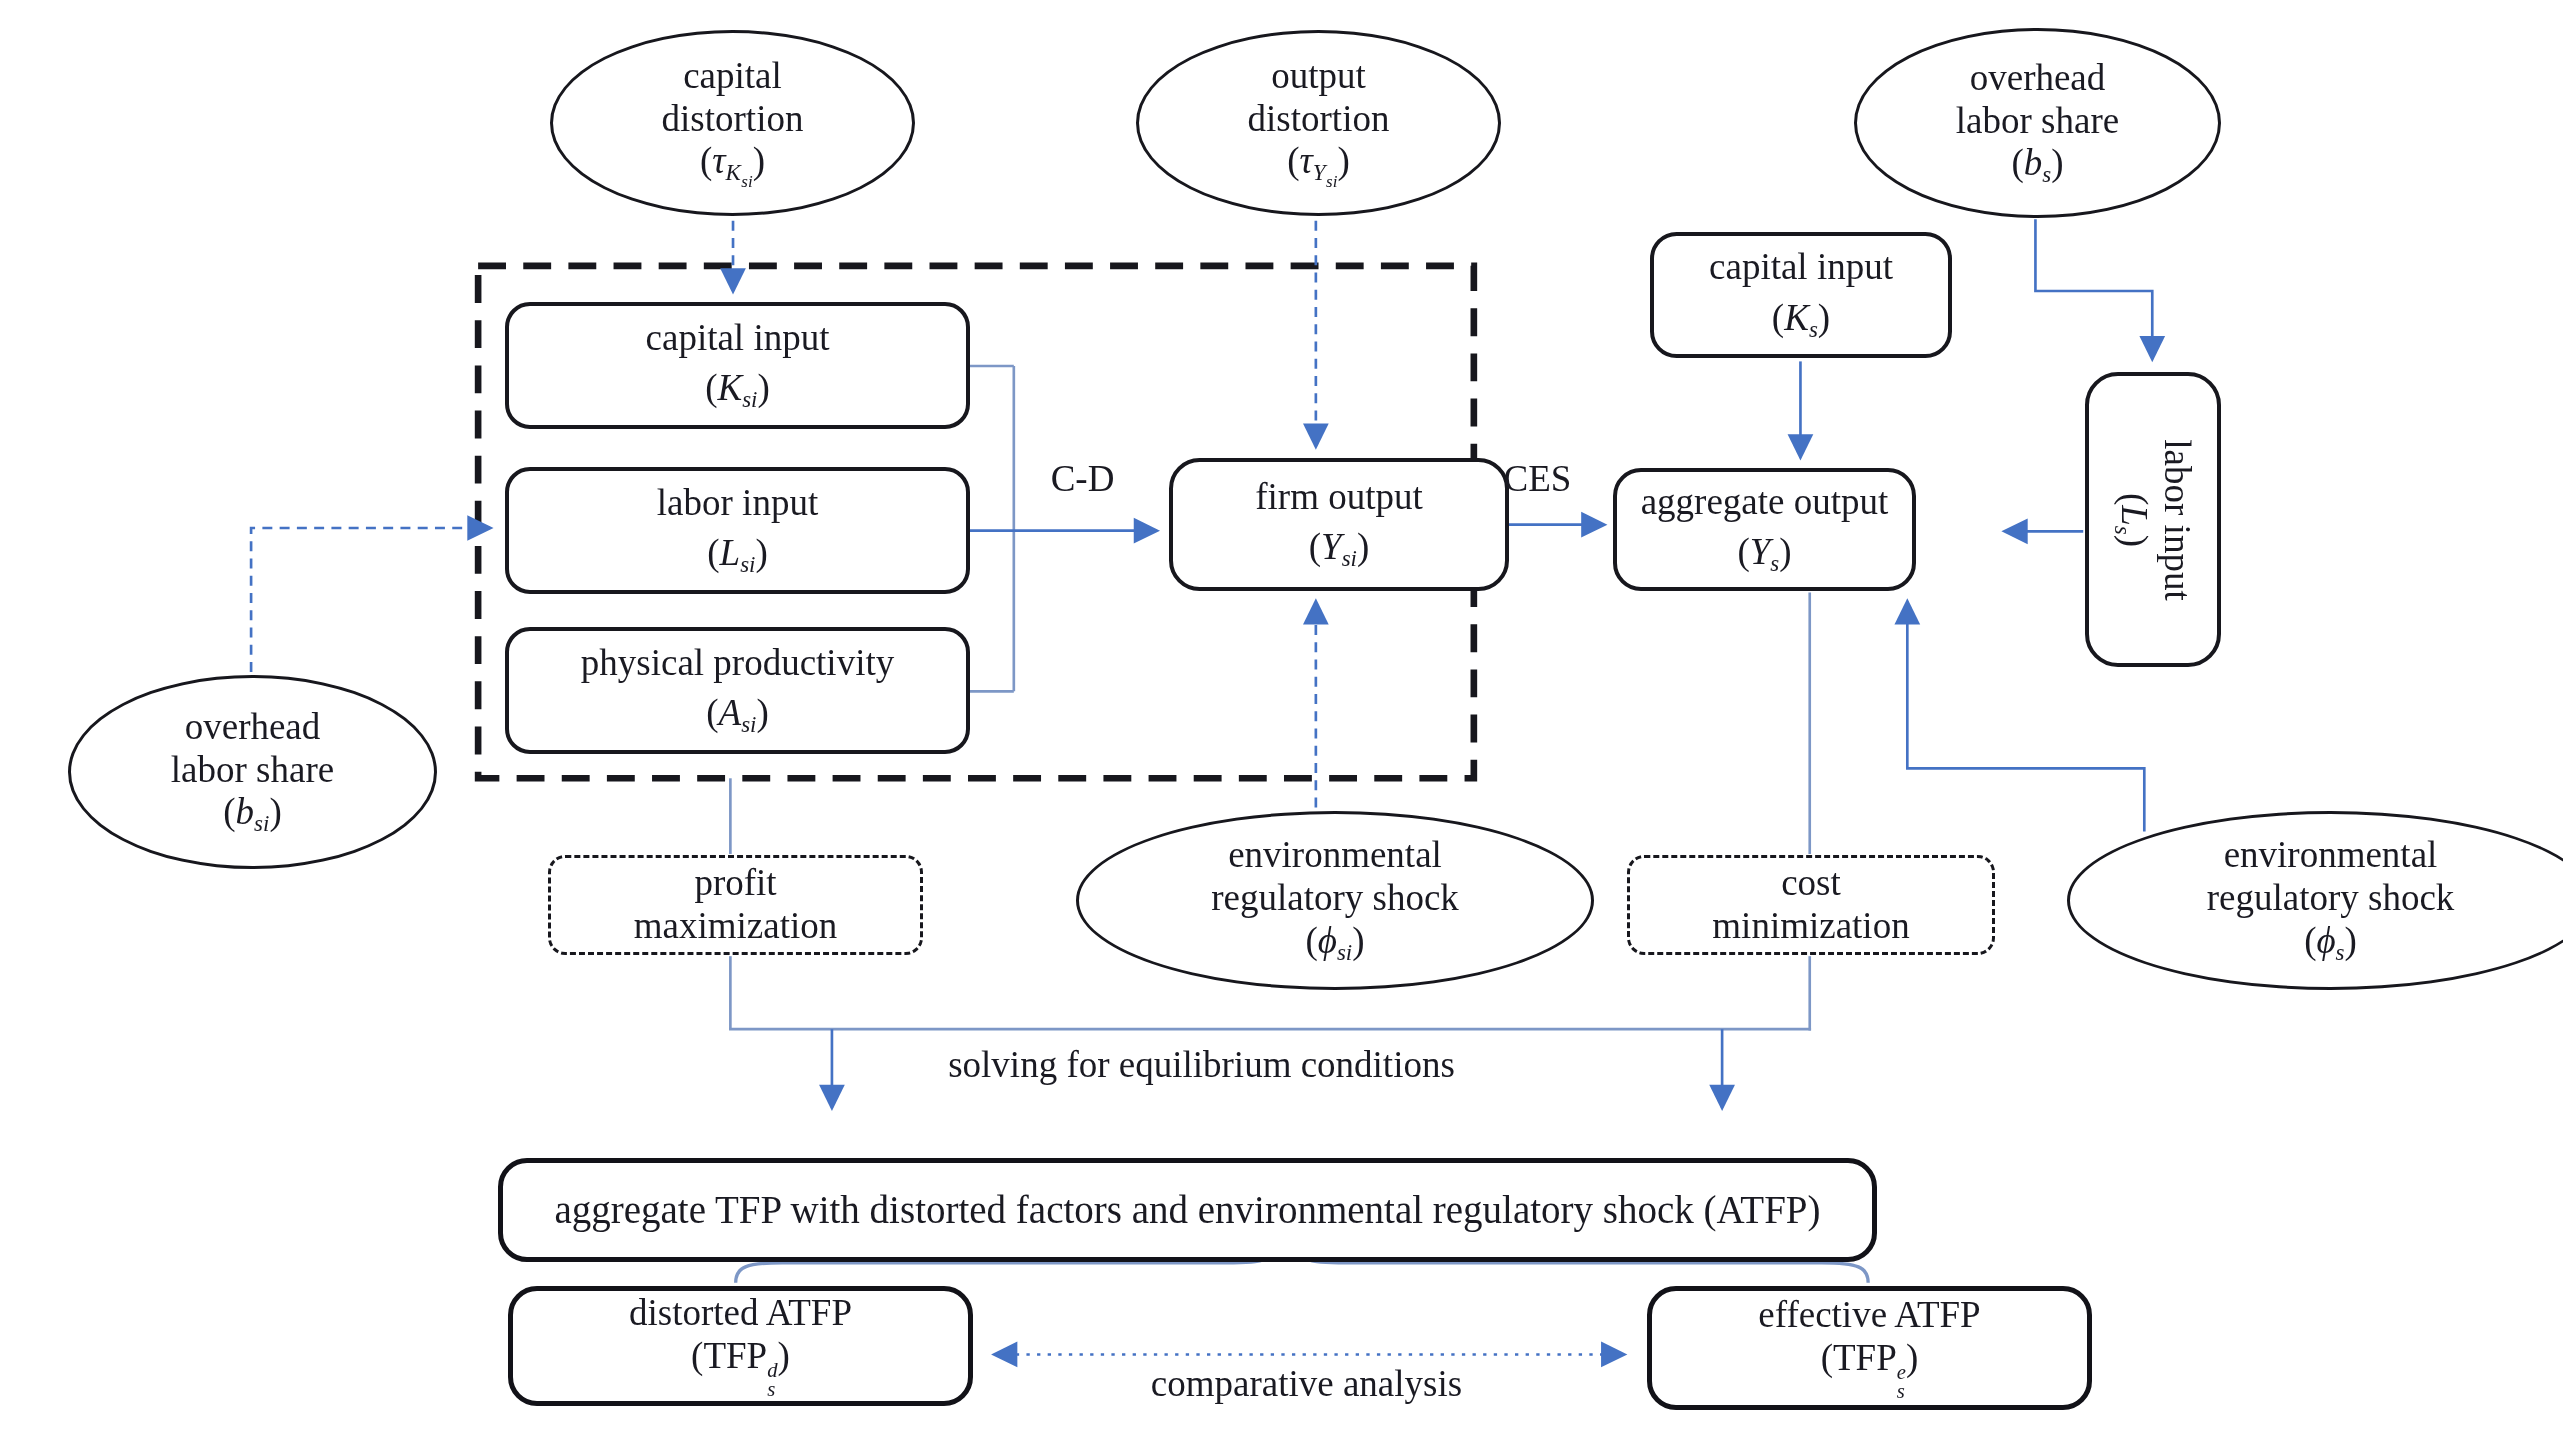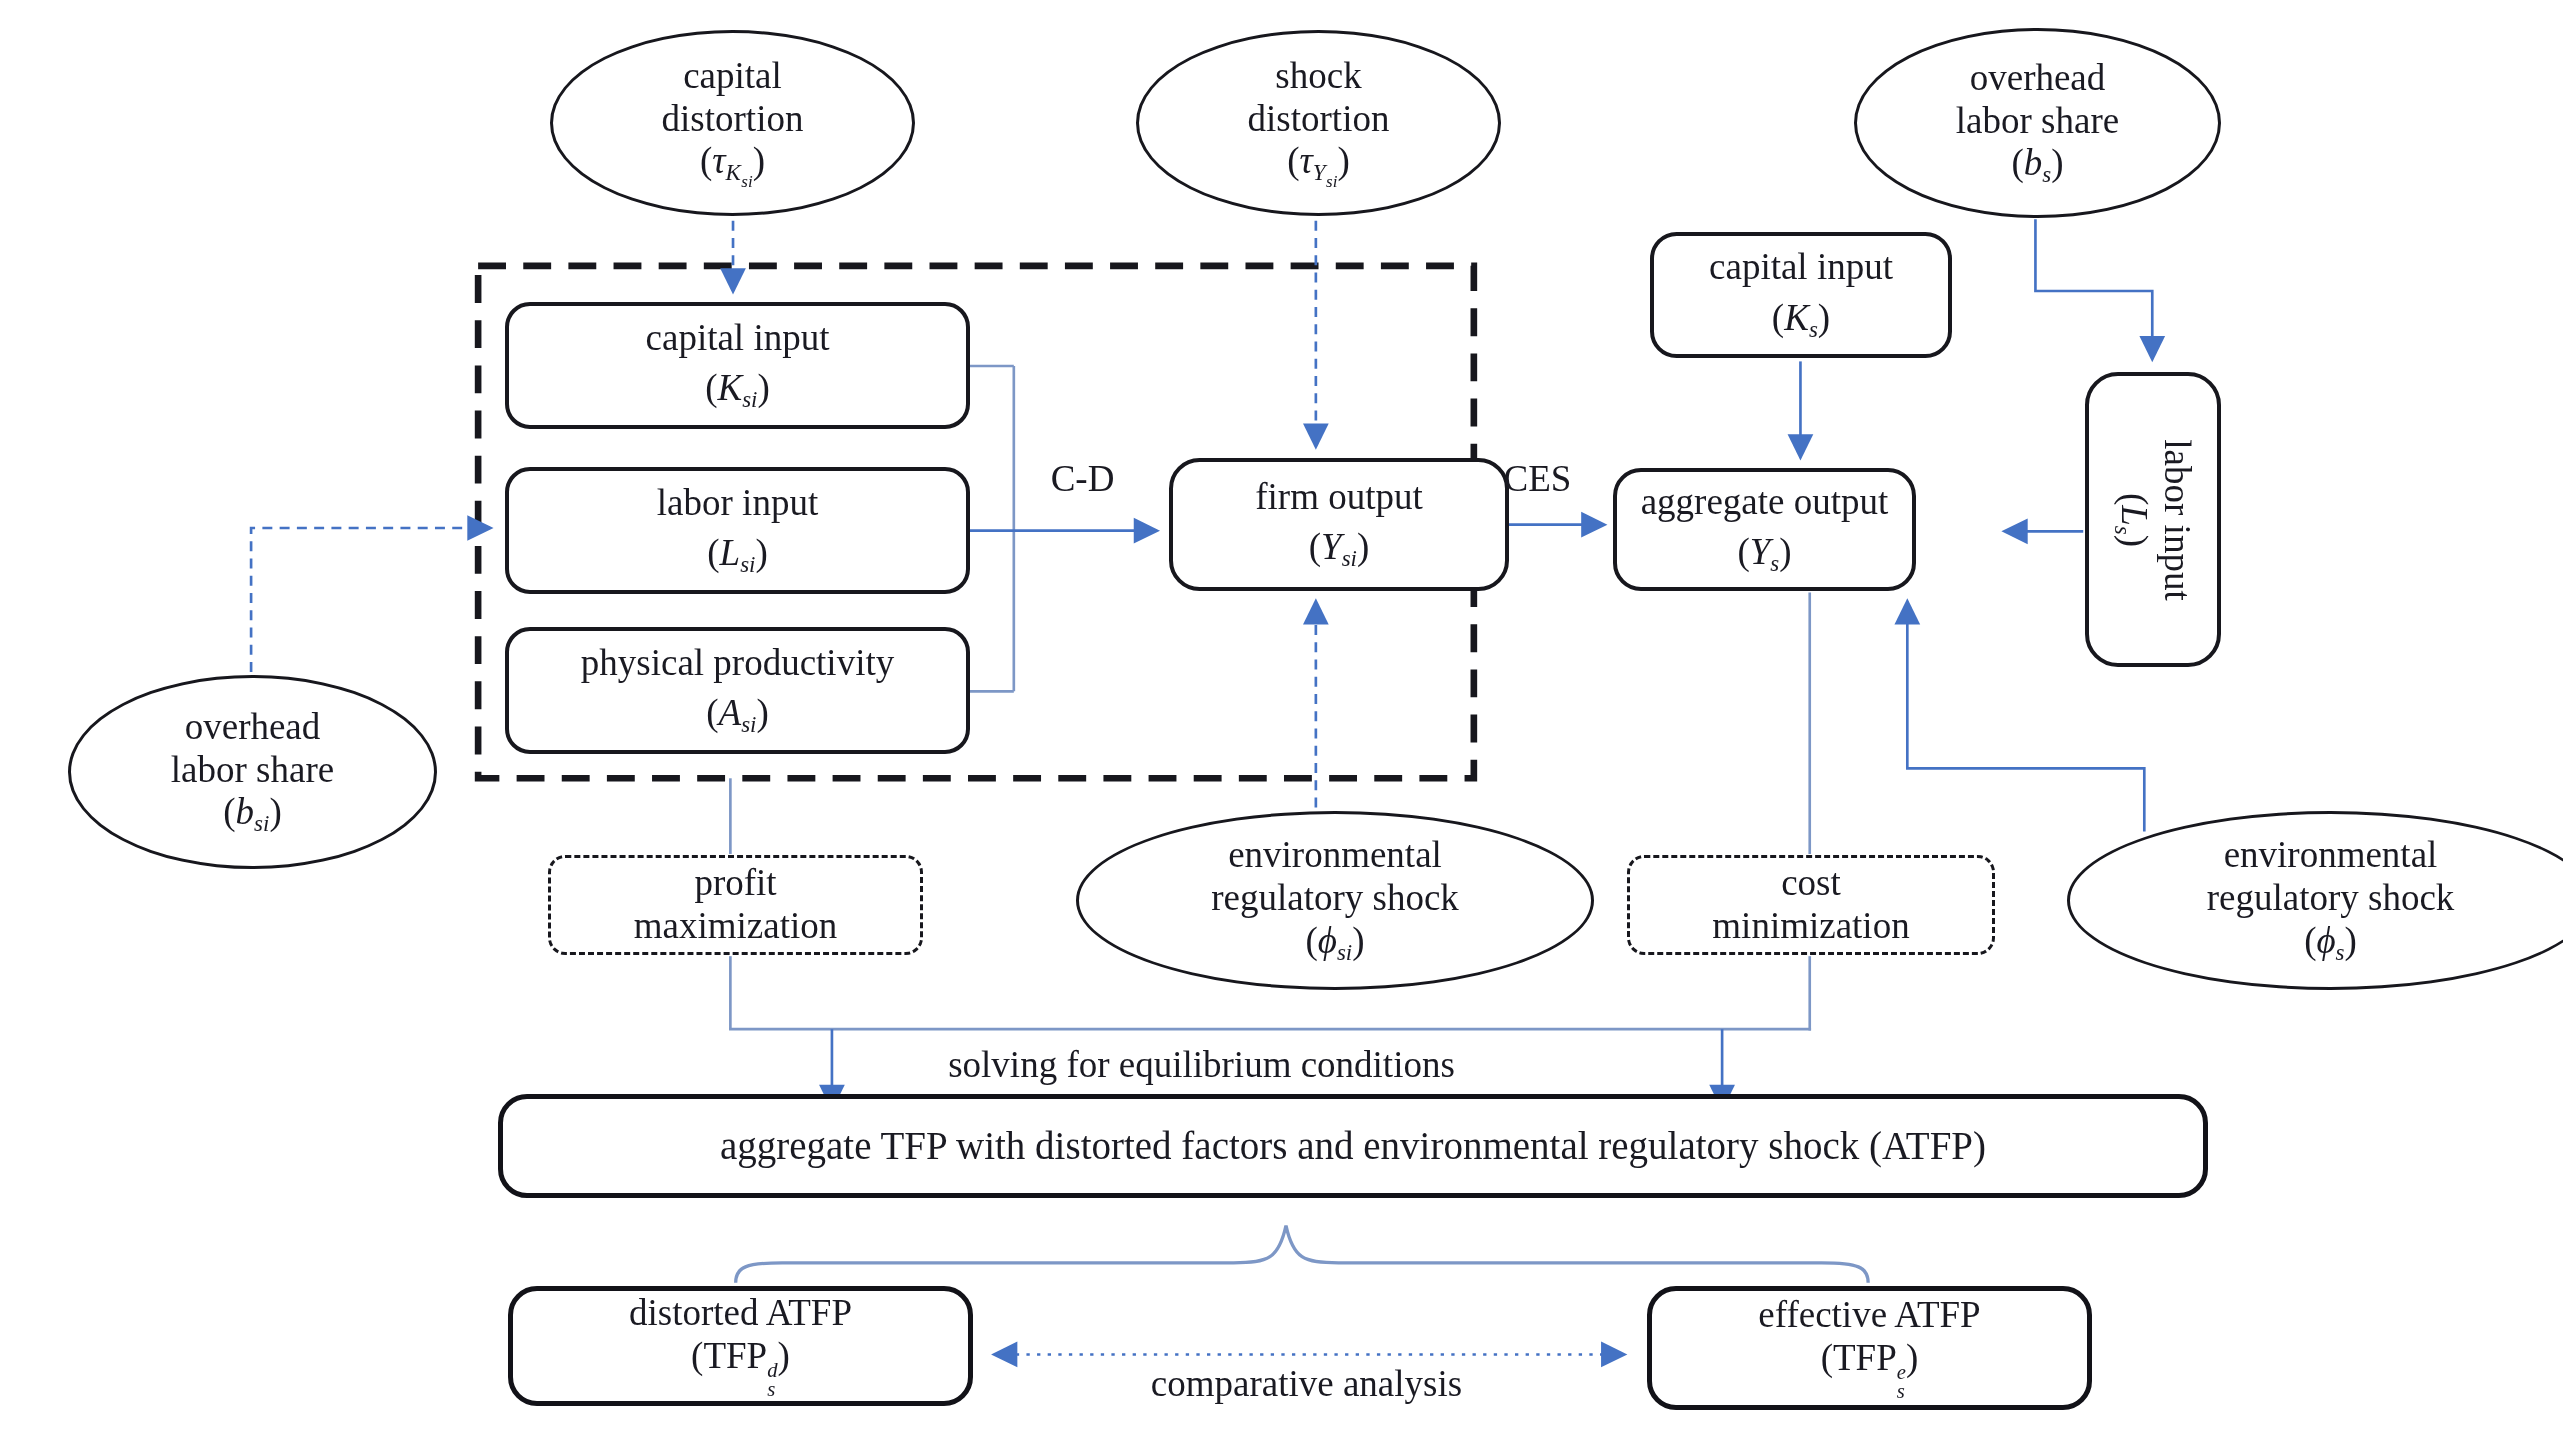--- a/index.html
+++ b/index.html
@@ -76,21 +76,21 @@
   <div class="node ellipse" style="left:510px;top:30px;width:365px;height:186px">
     <div class="lines">
         <div class="tline">capital</div>
         <div class="tline">distortion</div>
       </div>
     <div class="math"><span class="m-n">(</span><span class="m-i">τ</span><span class="m-isub">K</span><span class="m-isubsub">si</span><span class="m-n">)</span></div>
   </div>
 
   <div class="node ellipse" style="left:1096px;top:30px;width:365px;height:186px">
     <div class="lines">
-        <div class="tline">shock</div>
+        <div class="tline">output</div>
         <div class="tline">distortion</div>
       </div>
     <div class="math"><span class="m-n">(</span><span class="m-i">τ</span><span class="m-isub">Y</span><span class="m-isubsub">si</span><span class="m-n">)</span></div>
   </div>
 
   <div class="node ellipse" style="left:1814px;top:28px;width:367px;height:190px">
     <div class="lines">
         <div class="tline">overhead</div>
         <div class="tline">labor share</div>
       </div>
@@ -179,21 +179,21 @@
       </div>
   </div>
 
   <div class="node dashbox" style="left:1587px;top:855px;width:368px;height:100px">
     <div class="lines">
         <div class="tline">cost</div>
         <div class="tline">minimization</div>
       </div>
   </div>
 
-  <div class="node rbox-big" style="left:458px;top:1094px;width:1710px;height:104px">
+  <div class="node rbox-big" style="left:458px;top:1158px;width:1379px;height:104px">
     <div class="lines">
         <div class="tline">aggregate TFP with distorted factors and environmental regulatory shock (ATFP)</div>
       </div>
   </div>
 
   <div class="node rbox-big" style="left:468px;top:1286px;width:465px;height:120px;font-size:37px">
     <div class="lines">
         <div class="tline">distorted ATFP</div>
       </div>
     <div class="math"><span class="m-n">(</span><span class="m-n">TFP</span><span class="m-stack">

